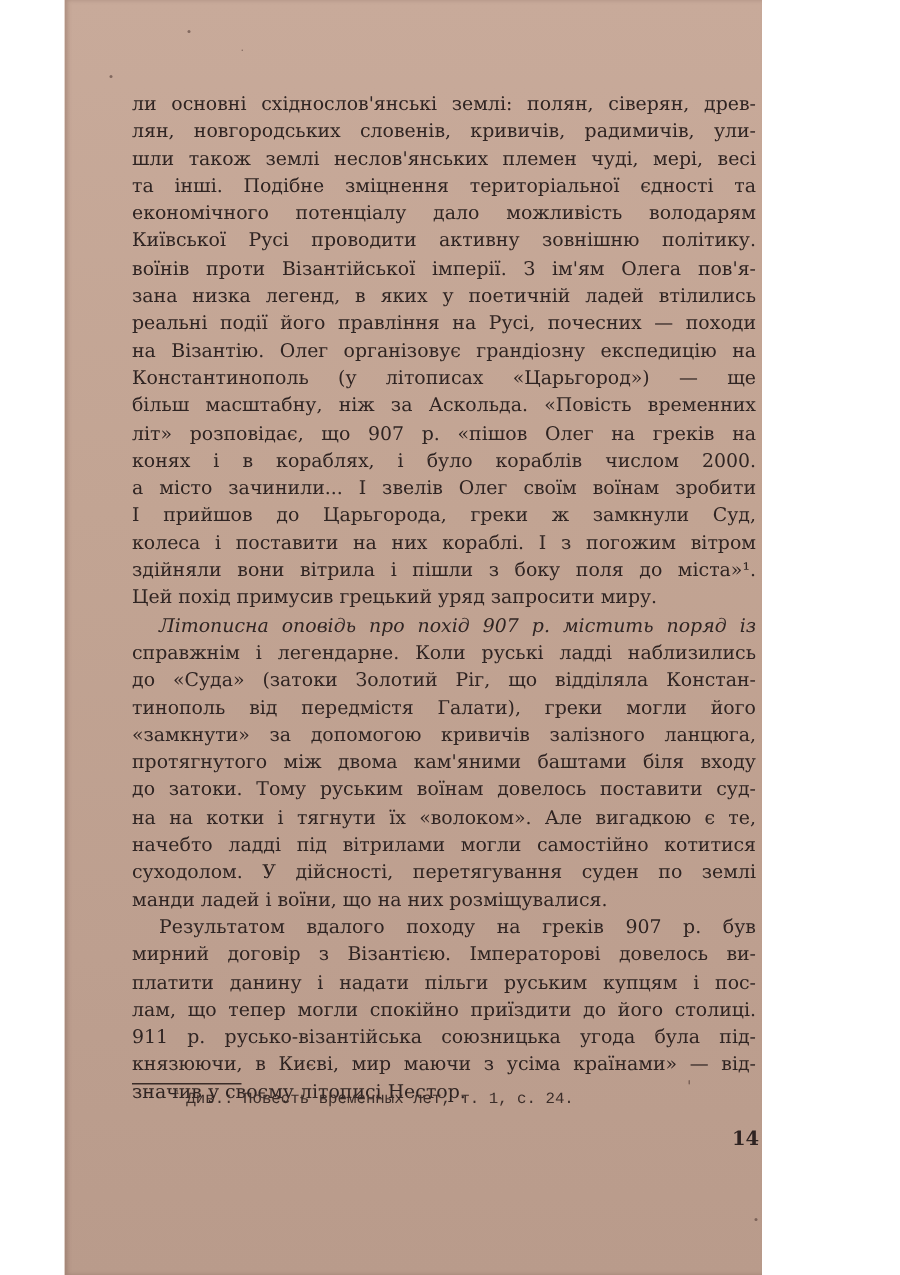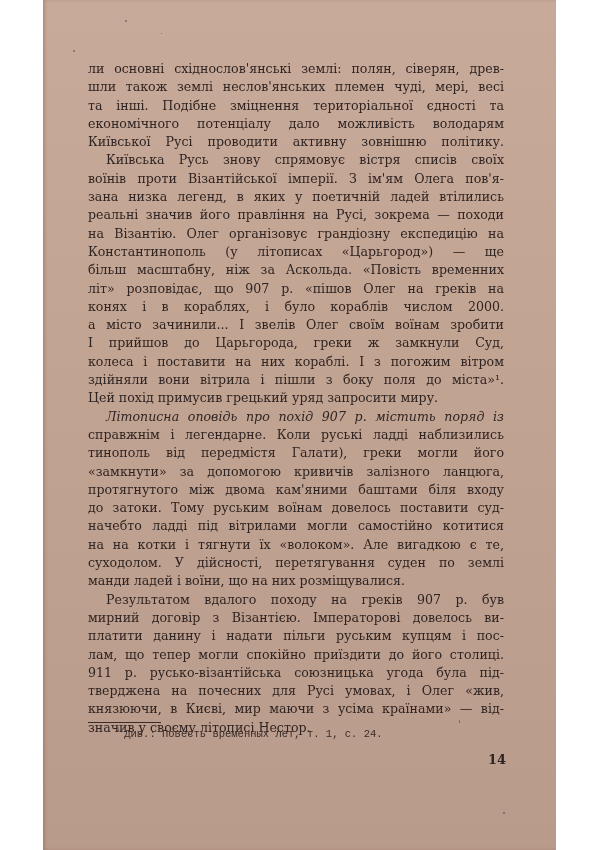--- a/index.html
+++ b/index.html
@@ -7,21 +7,21 @@
       padding: 0;
       background: #ffffff;
       width: 600px;
       height: 850px;
       overflow: hidden;
     }
     .page {
       position: absolute;
       left: 43px;
       top: 0;
-      width: 513px;
+      width: 465px;
       height: 850px;
       background: linear-gradient(180deg, #c8aa9a 0%, #c2a493 40%, #bd9f8f 75%, #b99b8b 100%);
       box-shadow: inset 2px 0 3px rgba(90,60,50,0.25);
     }
     .text-block {
       position: absolute;
       left: 45px;
       top: 60px;
       width: 416px;
       font-family: "DejaVu Serif", serif;
@@ -89,63 +89,63 @@
   <span class="speck" style="left:30px;top:50px;"></span>
   <span class="speck" style="left:82px;top:20px;"></span>
   <span class="speck" style="left:118px;top:33px;width:1px;height:1px;"></span>
   <span class="speck" style="left:460px;top:812px;"></span>
   <span class="speck" style="left:416px;top:720px;width:1px;height:3px;"></span>
 
   <div class="text-block">
 
     <p class="para">
       <span class="line">ли основні східнослов'янські землі: полян, сіверян, древ-</span>
+      <span class="line">лян, новгородських словенів, кривичів, радимичів, ули-</span>
       <span class="line">шли також землі неслов'янських племен чуді, мері, весі</span>
       <span class="line">та інші. Подібне зміцнення територіальної єдності та</span>
       <span class="line">економічного потенціалу дало можливість володарям</span>
       <span class="line">Київської Русі проводити активну зовнішню політику.</span>
     </p>
 
     <p class="para">
-      <span class="line" style="padding-left:18px;">Київська Русь знову спрямовує вістря списів своїх</span>
       <span class="line">воїнів проти Візантійської імперії. З ім'ям Олега пов'я-</span>
       <span class="line">зана низка легенд, в яких у поетичній ладей втілились</span>
-      <span class="line">реальні значив його правління на Русі, зокрема — походи</span>
+      <span class="line">реальні події його правління на Русі, почесних — походи</span>
       <span class="line">на Візантію. Олег організовує грандіозну експедицію на</span>
       <span class="line">Константинополь (у літописах «Царьгород») — ще</span>
       <span class="line">більш масштабну, ніж за Аскольда. «Повість временних</span>
       <span class="line">літ» розповідає, що 907 р. «пішов Олег на греків на</span>
       <span class="line">конях і в кораблях, і було кораблів числом 2000.</span>
       <span class="line">а місто зачинили... І звелів Олег своїм воїнам зробити</span>
       <span class="line">І прийшов до Царьгорода, греки ж замкнули Суд,</span>
       <span class="line">колеса і поставити на них кораблі. І з погожим вітром</span>
       <span class="line">здійняли вони вітрила і пішли з боку поля до міста»¹.</span>
       <span class="line last">Цей похід примусив грецький уряд запросити миру.</span>
     </p>
 
     <p class="para">
       <span class="line" style="padding-left:18px;font-style:italic;">Літописна оповідь про похід 907 р. містить поряд із</span>
       <span class="line">справжнім і легендарне. Коли руські ладді наблизились</span>
+      <span class="line">до «Суда» (затоки Золотий Ріг, що відділяла Констан-</span>
       <span class="line">тинополь від передмістя Галати), греки могли його</span>
       <span class="line">«замкнути» за допомогою кривичів залізного ланцюга,</span>
       <span class="line">протягнутого між двома кам'яними баштами біля входу</span>
       <span class="line">до затоки. Тому руським воїнам довелось поставити суд-</span>
+      <span class="line">на на котки і тягнути їх «волоком». Але вигадкою є те,</span>
       <span class="line">начебто ладді під вітрилами могли самостійно котитися</span>
-      <span class="line">на на котки і тягнути їх «волоком». Але вигадкою є те,</span>
       <span class="line">суходолом. У дійсності, перетягування суден по землі</span>
       <span class="line last">манди ладей і воїни, що на них розміщувалися.</span>
     </p>
 
     <p class="para">
       <span class="line" style="padding-left:18px;">Результатом вдалого походу на греків 907 р. був</span>
       <span class="line">мирний договір з Візантією. Імператорові довелось ви-</span>
       <span class="line">платити данину і надати пільги руським купцям і пос-</span>
       <span class="line">лам, що тепер могли спокійно приїздити до його столиці.</span>
       <span class="line">911 р. русько-візантійська союзницька угода була під-</span>
-      <span class="line">тверджена на почесних для Русі умовах, і Олег «жив,</span>
       <span class="line">князюючи, в Києві, мир маючи з усіма країнами» — від-</span>
       <span class="line last">значив у своєму літописі Нестор.</span>
     </p>
 
   </div>
 
   <div class="footnote-rule"></div>
 
   <div class="footnote">
     <sup>¹</sup><span>Див.: Повесть временных лет, т. 1, с. 24.</span>

